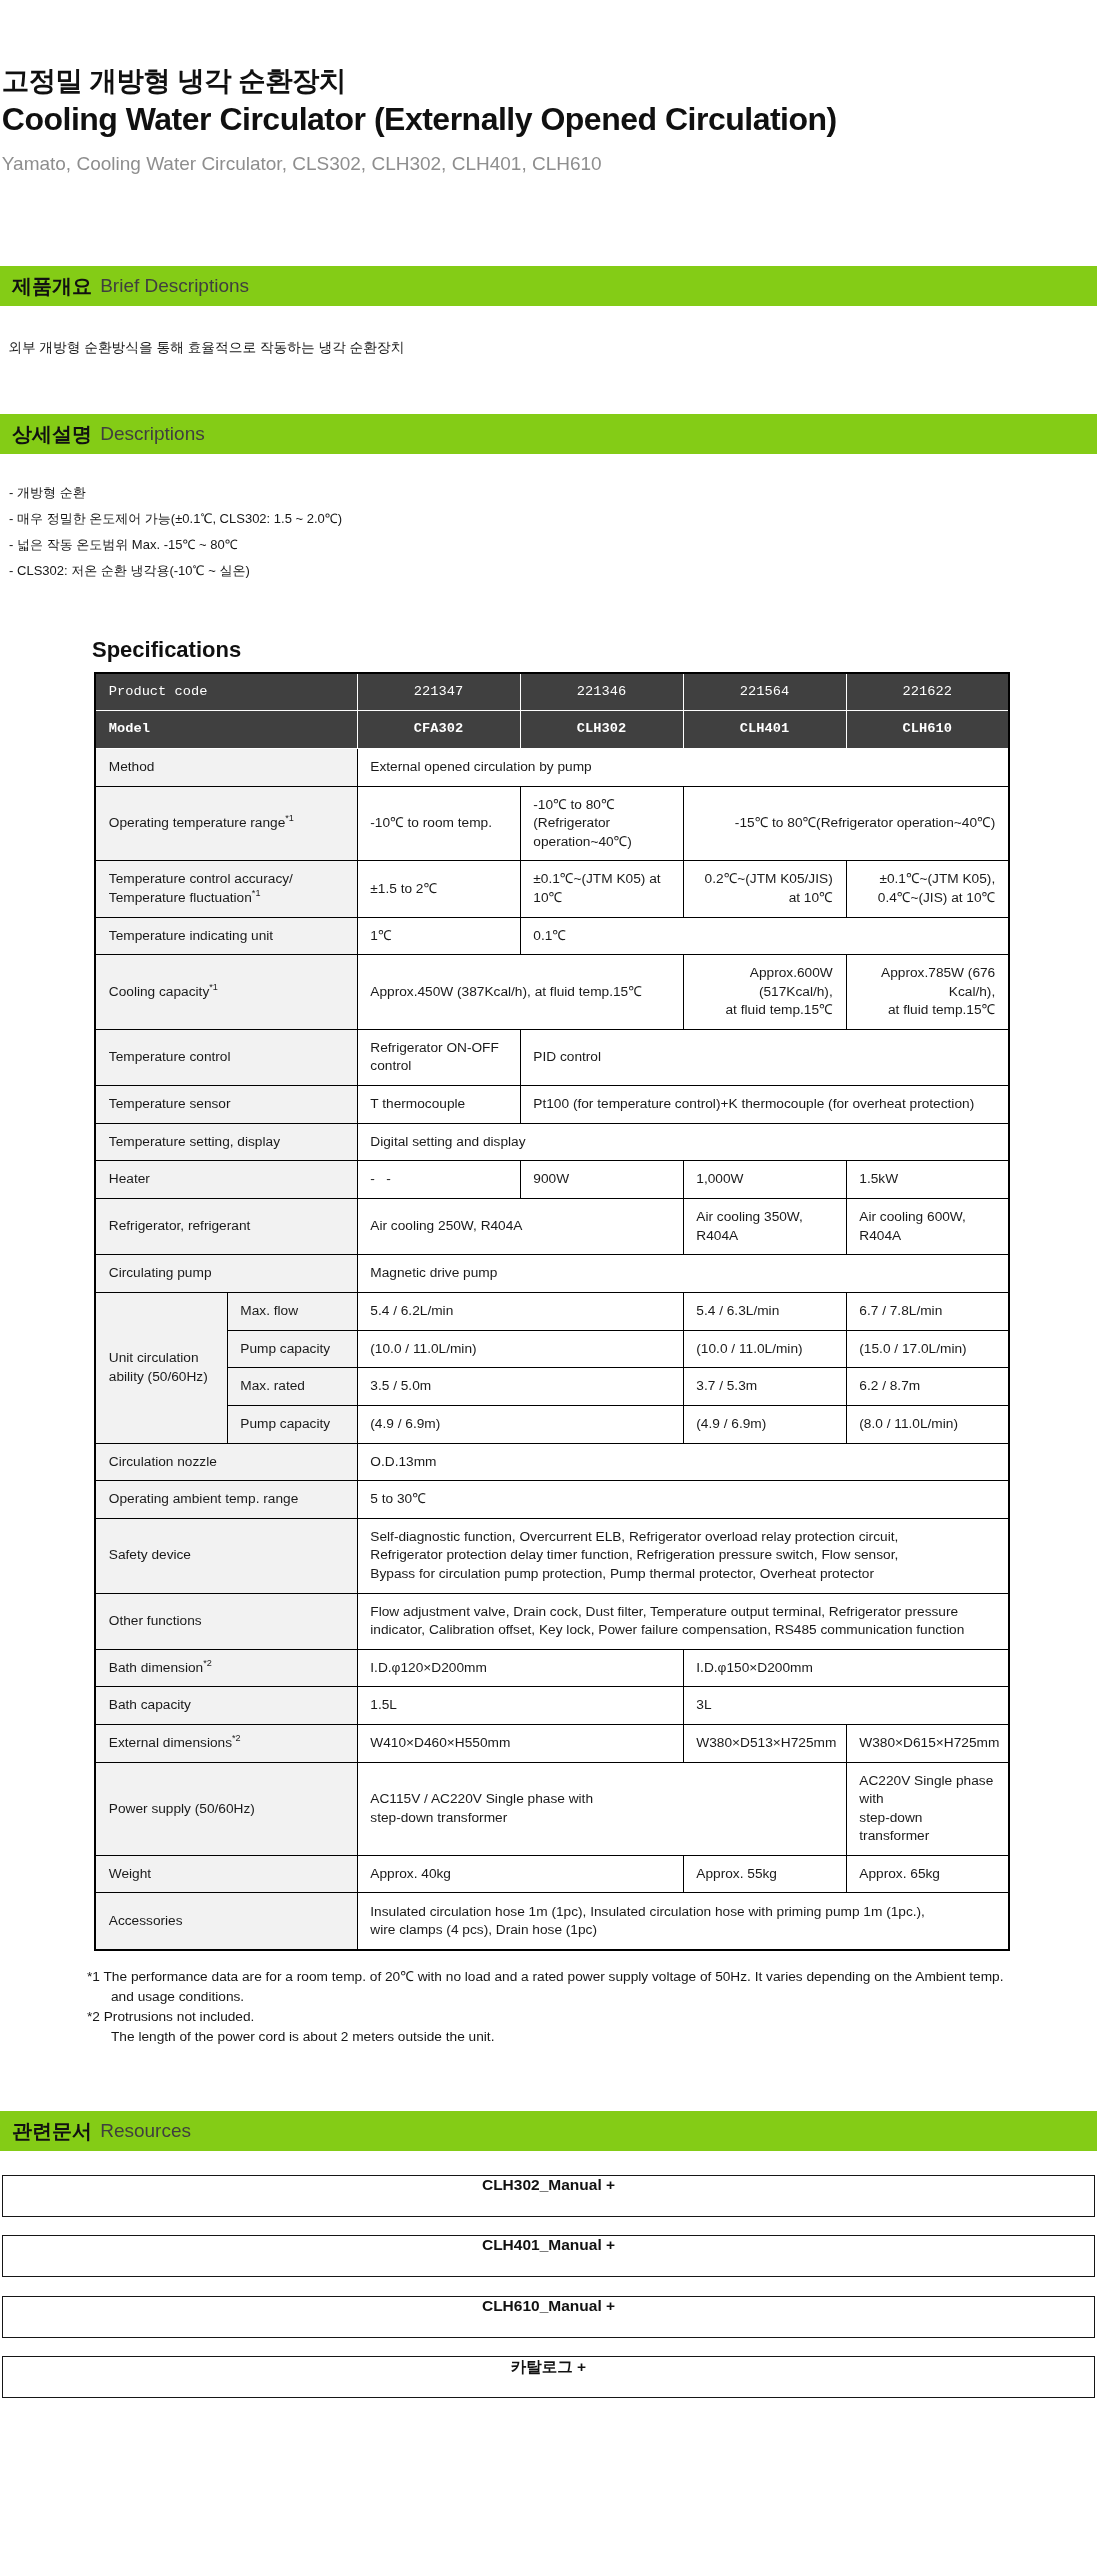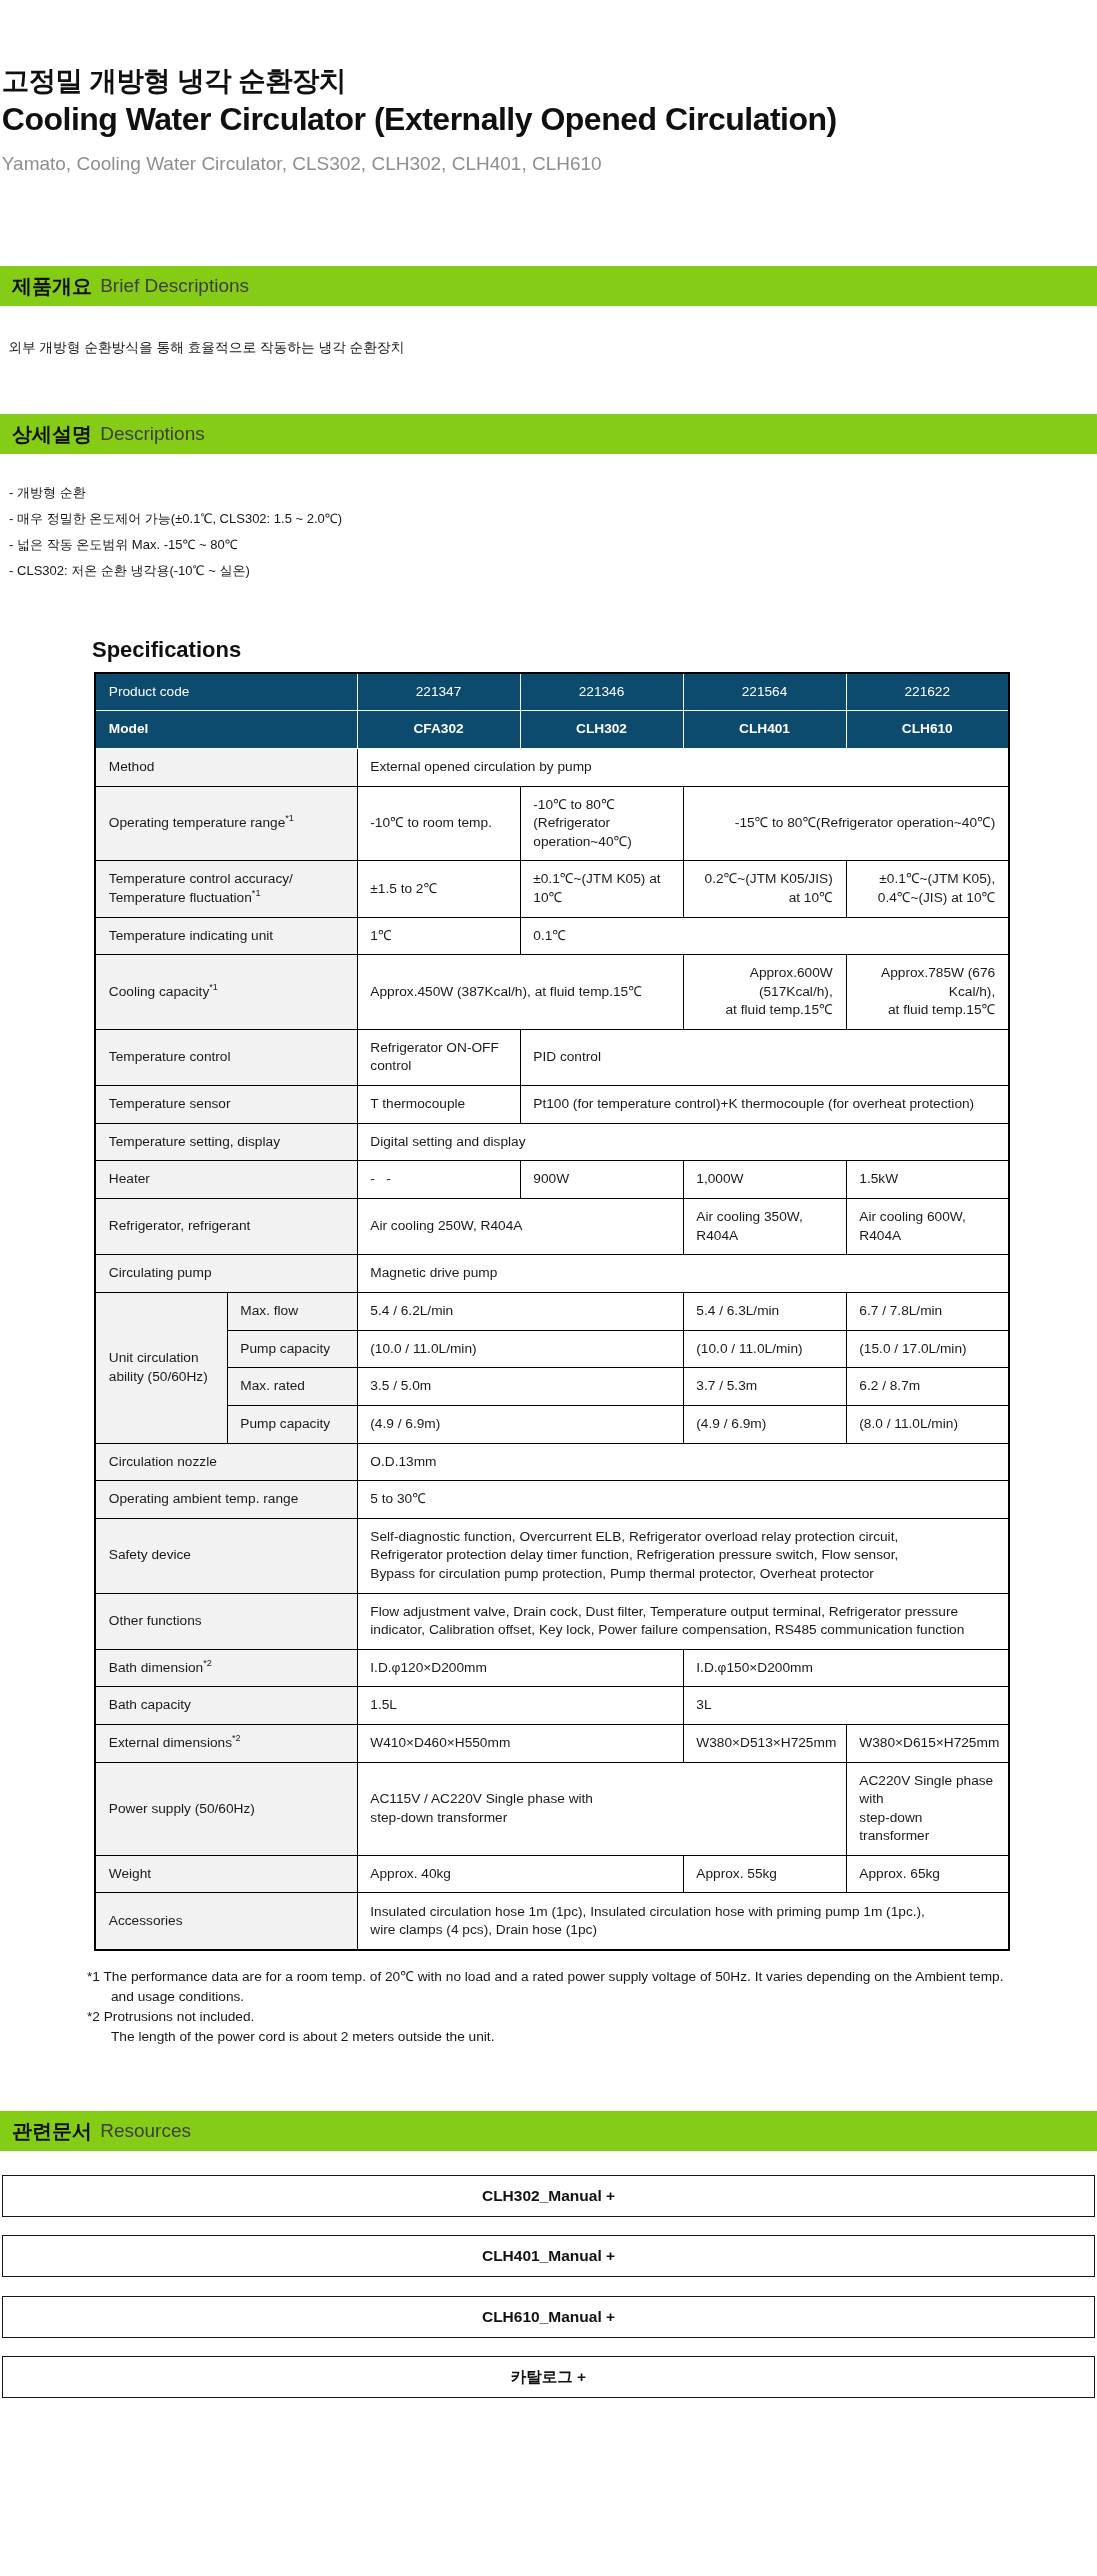--- a/index.html
+++ b/index.html
@@ -22,33 +22,33 @@
   .brief-text { margin: 33px 0 0 8.2px; font-size: 13.7px; color: #161616; }
   .bullets { margin: 25.6px 0 0 9.1px; list-style: none; }
   .bullets li { font-size: 13px; line-height: 26px; color: #161616; }
   
   .spec-heading { margin: 53px 0 0 92px; font-size: 22px; font-weight: 800; color: #101010; }
   .spec-table { border-collapse: collapse; table-layout: fixed; width: 913px; margin: 9.1px 0 0 94px; border: 2.7px solid #000; }
   .spec-table th, .spec-table td {
     border: 1.8px solid #000; font-size: 13.7px; line-height: 1.35;
     padding: 9.1px 12.8px; text-align: left; vertical-align: middle; white-space: pre-line;
   }
-  .spec-table thead th { background: #0c4a6e; color: #fff; border: 1.8px solid #fff; font-weight: 400; }
+  .spec-table thead th { background: #404040; color: #fff; border: 1.8px solid #fff; font-weight: 400; font-family: Liberation Mono, monospace; }
   .spec-table thead tr.model-row th { font-weight: 700; }
   .spec-table thead th.th-val { text-align: center; }
   .spec-table td.label, .spec-table td.slabel, .spec-table td.glabel { background: #f2f2f2; }
   .spec-table td.c { text-align: right; }
   .spec-table sup { font-size: 9.1px; vertical-align: super; line-height: 0; }
   .footnotes { margin: 16.5px 0 0 87px; font-size: 13.7px; line-height: 20px; color: #161616; }
   .fn-indent { padding-left: 24px; }
   
   .res-list { margin: 24px 1.8px 0 1.8px; }
   .res-bar {
     height: 42px; border: 1.8px solid #161616; background: #fff; margin-bottom: 18.3px;
-    display: flex; align-items: center; justify-content: center;
+    display: flex; justify-content: center;
     font-size: 15.5px; font-weight: 700; color: #111; cursor: pointer;
   }
 </style>
 </head>
 <body>
 
 <h1 class="title-kr">고정밀 개방형 냉각 순환장치</h1>
 <h1 class="title-en">Cooling Water Circulator (Externally Opened Circulation)</h1>
 <div class="subtitle">Yamato, Cooling Water Circulator, CLS302, CLH302, CLH401, CLH610</div>
 

